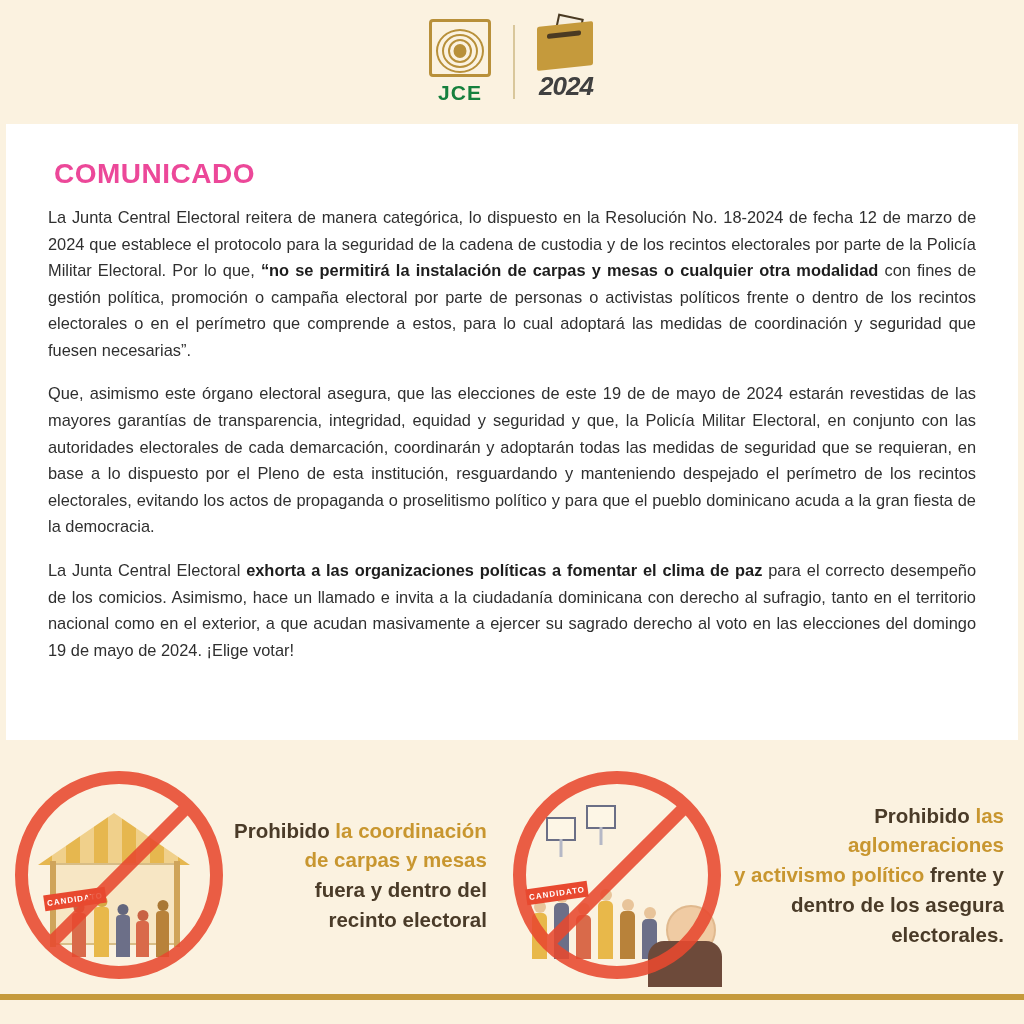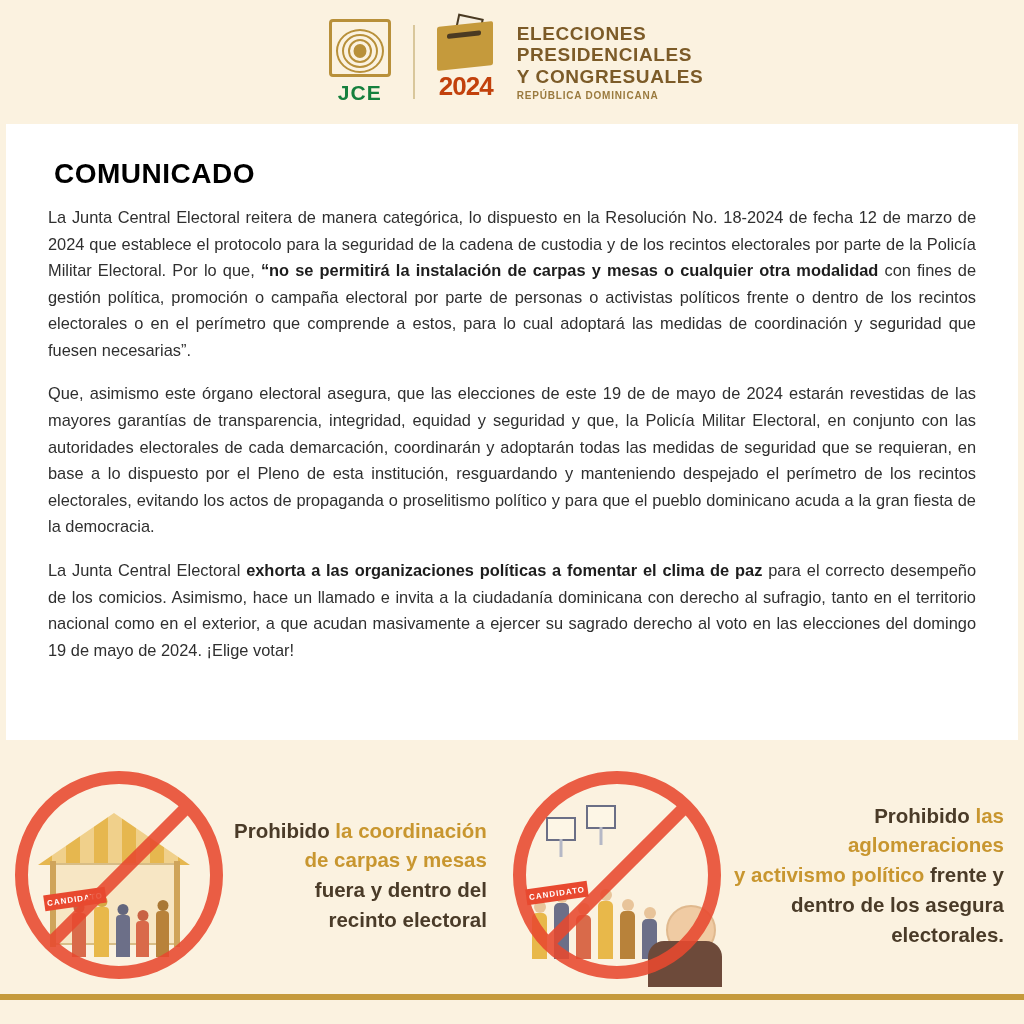--- a/index.html
+++ b/index.html
@@ -108,23 +108,24 @@
     width: 22px;
     height: 26px;
     background: #f6efe0;
     border: 2px solid #4a3a22;
     transform: rotate(12deg);
   }
   .ballot-year {
     position: relative;
     font-size: 26px;
     font-weight: bold;
-    color: #c2410c;
+    color: #404040;
     letter-spacing: -1px;
     z-index: 3;
+    font-style: italic;
   }
   .header-titles {
     display: flex;
     flex-direction: column;
     justify-content: center;
     line-height: 1.12;
   }
   .header-titles .l1,
   .header-titles .l2,
   .header-titles .l3 {
@@ -145,21 +146,21 @@
   .card {
     background: #ffffff;
     margin: 0 6px;
     padding: 26px 42px 22px 42px;
     box-sizing: border-box;
     height: 616px;
   }
   .card-title {
     font-size: 28px;
     font-weight: bold;
-    color: #000000;
+    color: #ec4899;
     letter-spacing: 0.5px;
     margin: 8px 0 14px 6px;
   }
   .para {
     font-size: 16.4px;
     line-height: 1.62;
     color: #2f2f2f;
     text-align: justify;
     margin: 0 0 17px 0;
   }
@@ -368,26 +369,20 @@
     </div>
 
     <div class="divider-v"></div>
 
     <div class="ballot-mark">
       <div class="ballot-paper"></div>
       <div class="ballot-box"></div>
       <div class="ballot-year">2024</div>
     </div>
 
-    <div class="header-titles">
-      <div class="l1">ELECCIONES</div>
-      <div class="l2">PRESIDENCIALES</div>
-      <div class="l3">Y CONGRESUALES</div>
-      <div class="l4">REPÚBLICA DOMINICANA</div>
-    </div>
   </div>
 
   <div class="card">
     <div class="card-title">COMUNICADO</div>
 
     <p class="para">
       <span>La Junta Central Electoral reitera de manera categórica, lo dispuesto en la Resolución No. 18-2024 de fecha 12 de marzo de 2024 que establece el protocolo para la seguridad de la cadena de custodia y de los recintos electorales por parte de la Policía Militar Electoral. Por lo que, </span><b>“no se  permitirá la instalación de carpas y mesas o cualquier otra modalidad</b><span> con fines de gestión política, promoción o campaña electoral por parte de personas o activistas políticos frente o dentro de los recintos electorales o en el perímetro que comprende a estos, para lo cual adoptará las medidas de coordinación y seguridad que fuesen necesarias”.</span>
     </p>
 
     <p class="para">Que, asimismo este órgano electoral asegura, que las elecciones de este 19 de de mayo de 2024 estarán revestidas de las mayores garantías de transparencia, integridad, equidad y seguridad y que, la Policía Militar Electoral, en conjunto con las autoridades electorales de cada demarcación, coordinarán y adoptarán todas las medidas de seguridad que se requieran, en base a lo dispuesto por el Pleno de esta institución, resguardando y manteniendo despejado el perímetro de los recintos electorales, evitando los actos de propaganda o proselitismo político y para que el pueblo dominicano acuda a  la gran fiesta de la democracia.</p>

